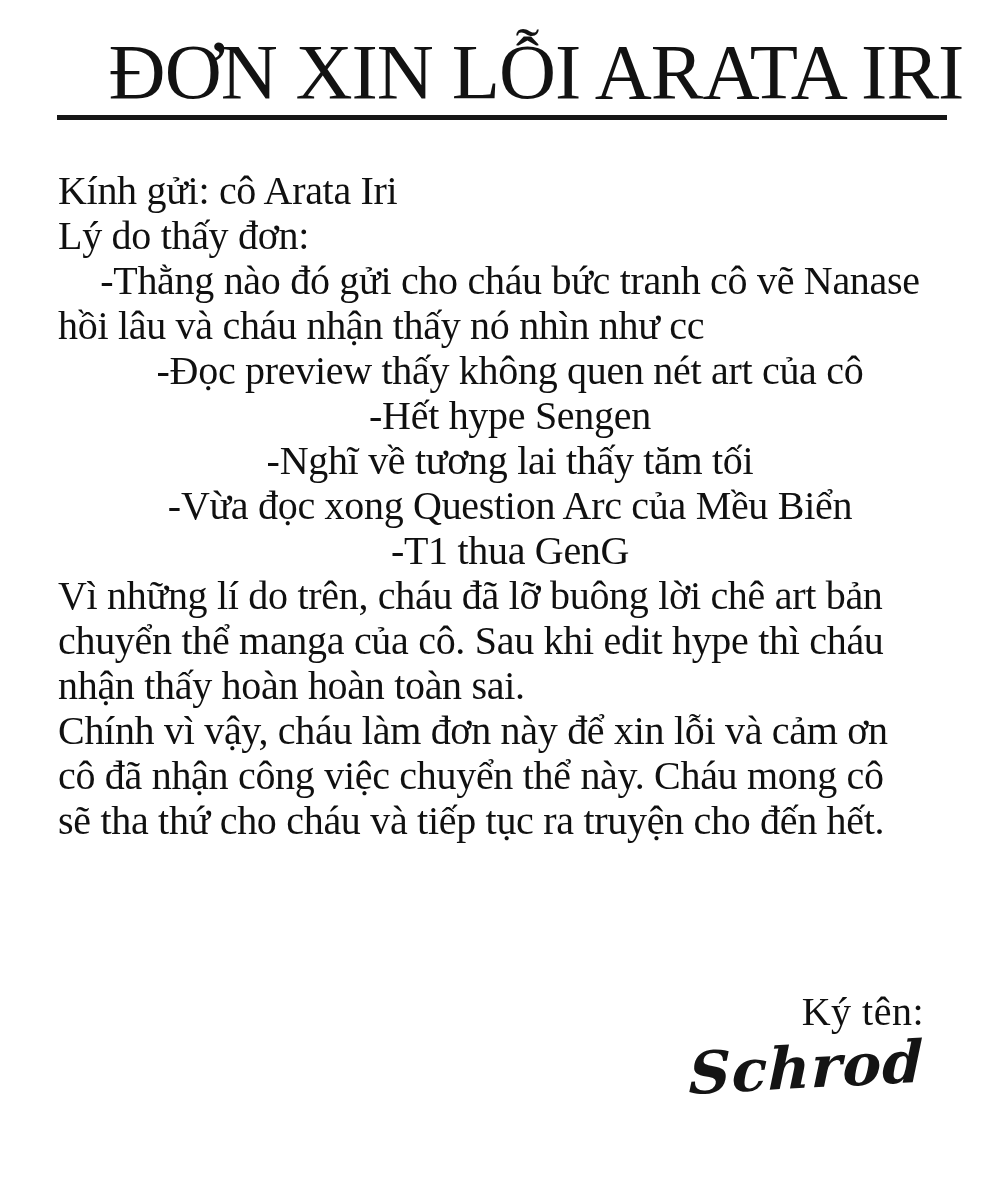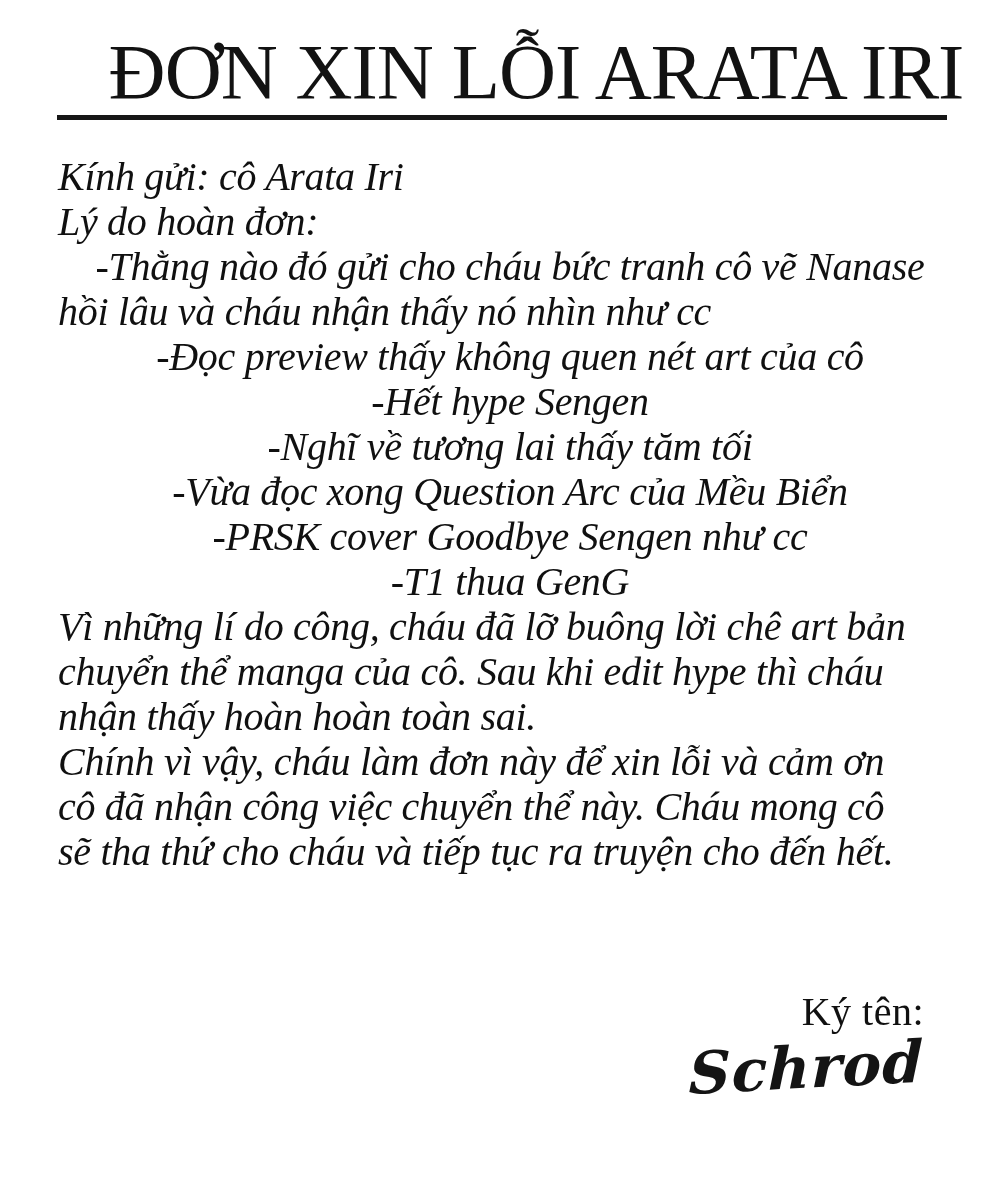--- a/index.html
+++ b/index.html
@@ -35,24 +35,23 @@
   .title-underline {
     position: absolute;
     top: 115px;
     left: 57px;
     width: 890px;
     height: 5px;
     background: #161616;
   }
   .letter-body {
     position: absolute;
-    top: 154px;
+    top: 168px;
     left: 58px;
     width: 895px;
-    font-style: italic;
   }
   .line {
     height: 45px;
     line-height: 45px;
     font-size: 40px;
     white-space: nowrap;
     letter-spacing: -0.3px;
   }
   .line.indent {
     padding-left: 9px;
@@ -89,30 +88,29 @@
 <body>
 
 <main class="page">
 
   <h1 class="title">ĐƠN XIN LỖI ARATA IRI</h1>
 
   <div class="title-underline"></div>
 
   <section class="letter-body">
       <div class="line">Kính gửi: cô Arata Iri</div>
-      <div class="line">Lý do hoàn đơn:</div>
+      <div class="line">Lý do thấy đơn:</div>
       <div class="line indent">-Thằng nào đó gửi cho cháu bức tranh cô vẽ Nanase</div>
       <div class="line">hồi lâu và cháu nhận thấy nó nhìn như cc</div>
       <div class="line indent">-Đọc preview thấy không quen nét art của cô</div>
       <div class="line indent">-Hết hype Sengen</div>
       <div class="line indent">-Nghĩ về tương lai thấy tăm tối</div>
       <div class="line indent">-Vừa đọc xong Question Arc của Mều Biển</div>
-      <div class="line indent">-PRSK cover Goodbye Sengen như cc</div>
       <div class="line indent">-T1 thua GenG</div>
-      <div class="line">Vì những lí do công, cháu đã lỡ buông lời chê art bản</div>
+      <div class="line">Vì những lí do trên, cháu đã lỡ buông lời chê art bản</div>
       <div class="line">chuyển thể manga của cô. Sau khi edit hype thì cháu</div>
       <div class="line">nhận thấy hoàn hoàn toàn sai.</div>
       <div class="line">Chính vì vậy, cháu làm đơn này để xin lỗi và cảm ơn</div>
       <div class="line">cô đã nhận công việc chuyển thể này. Cháu mong cô</div>
       <div class="line">sẽ tha thứ cho cháu và tiếp tục ra truyện cho đến hết.</div>
     </section>
 
   <div class="signature-block">
     <span class="signature-label">Ký tên:</span>
     <span class="signature-name">Schrod</span>

